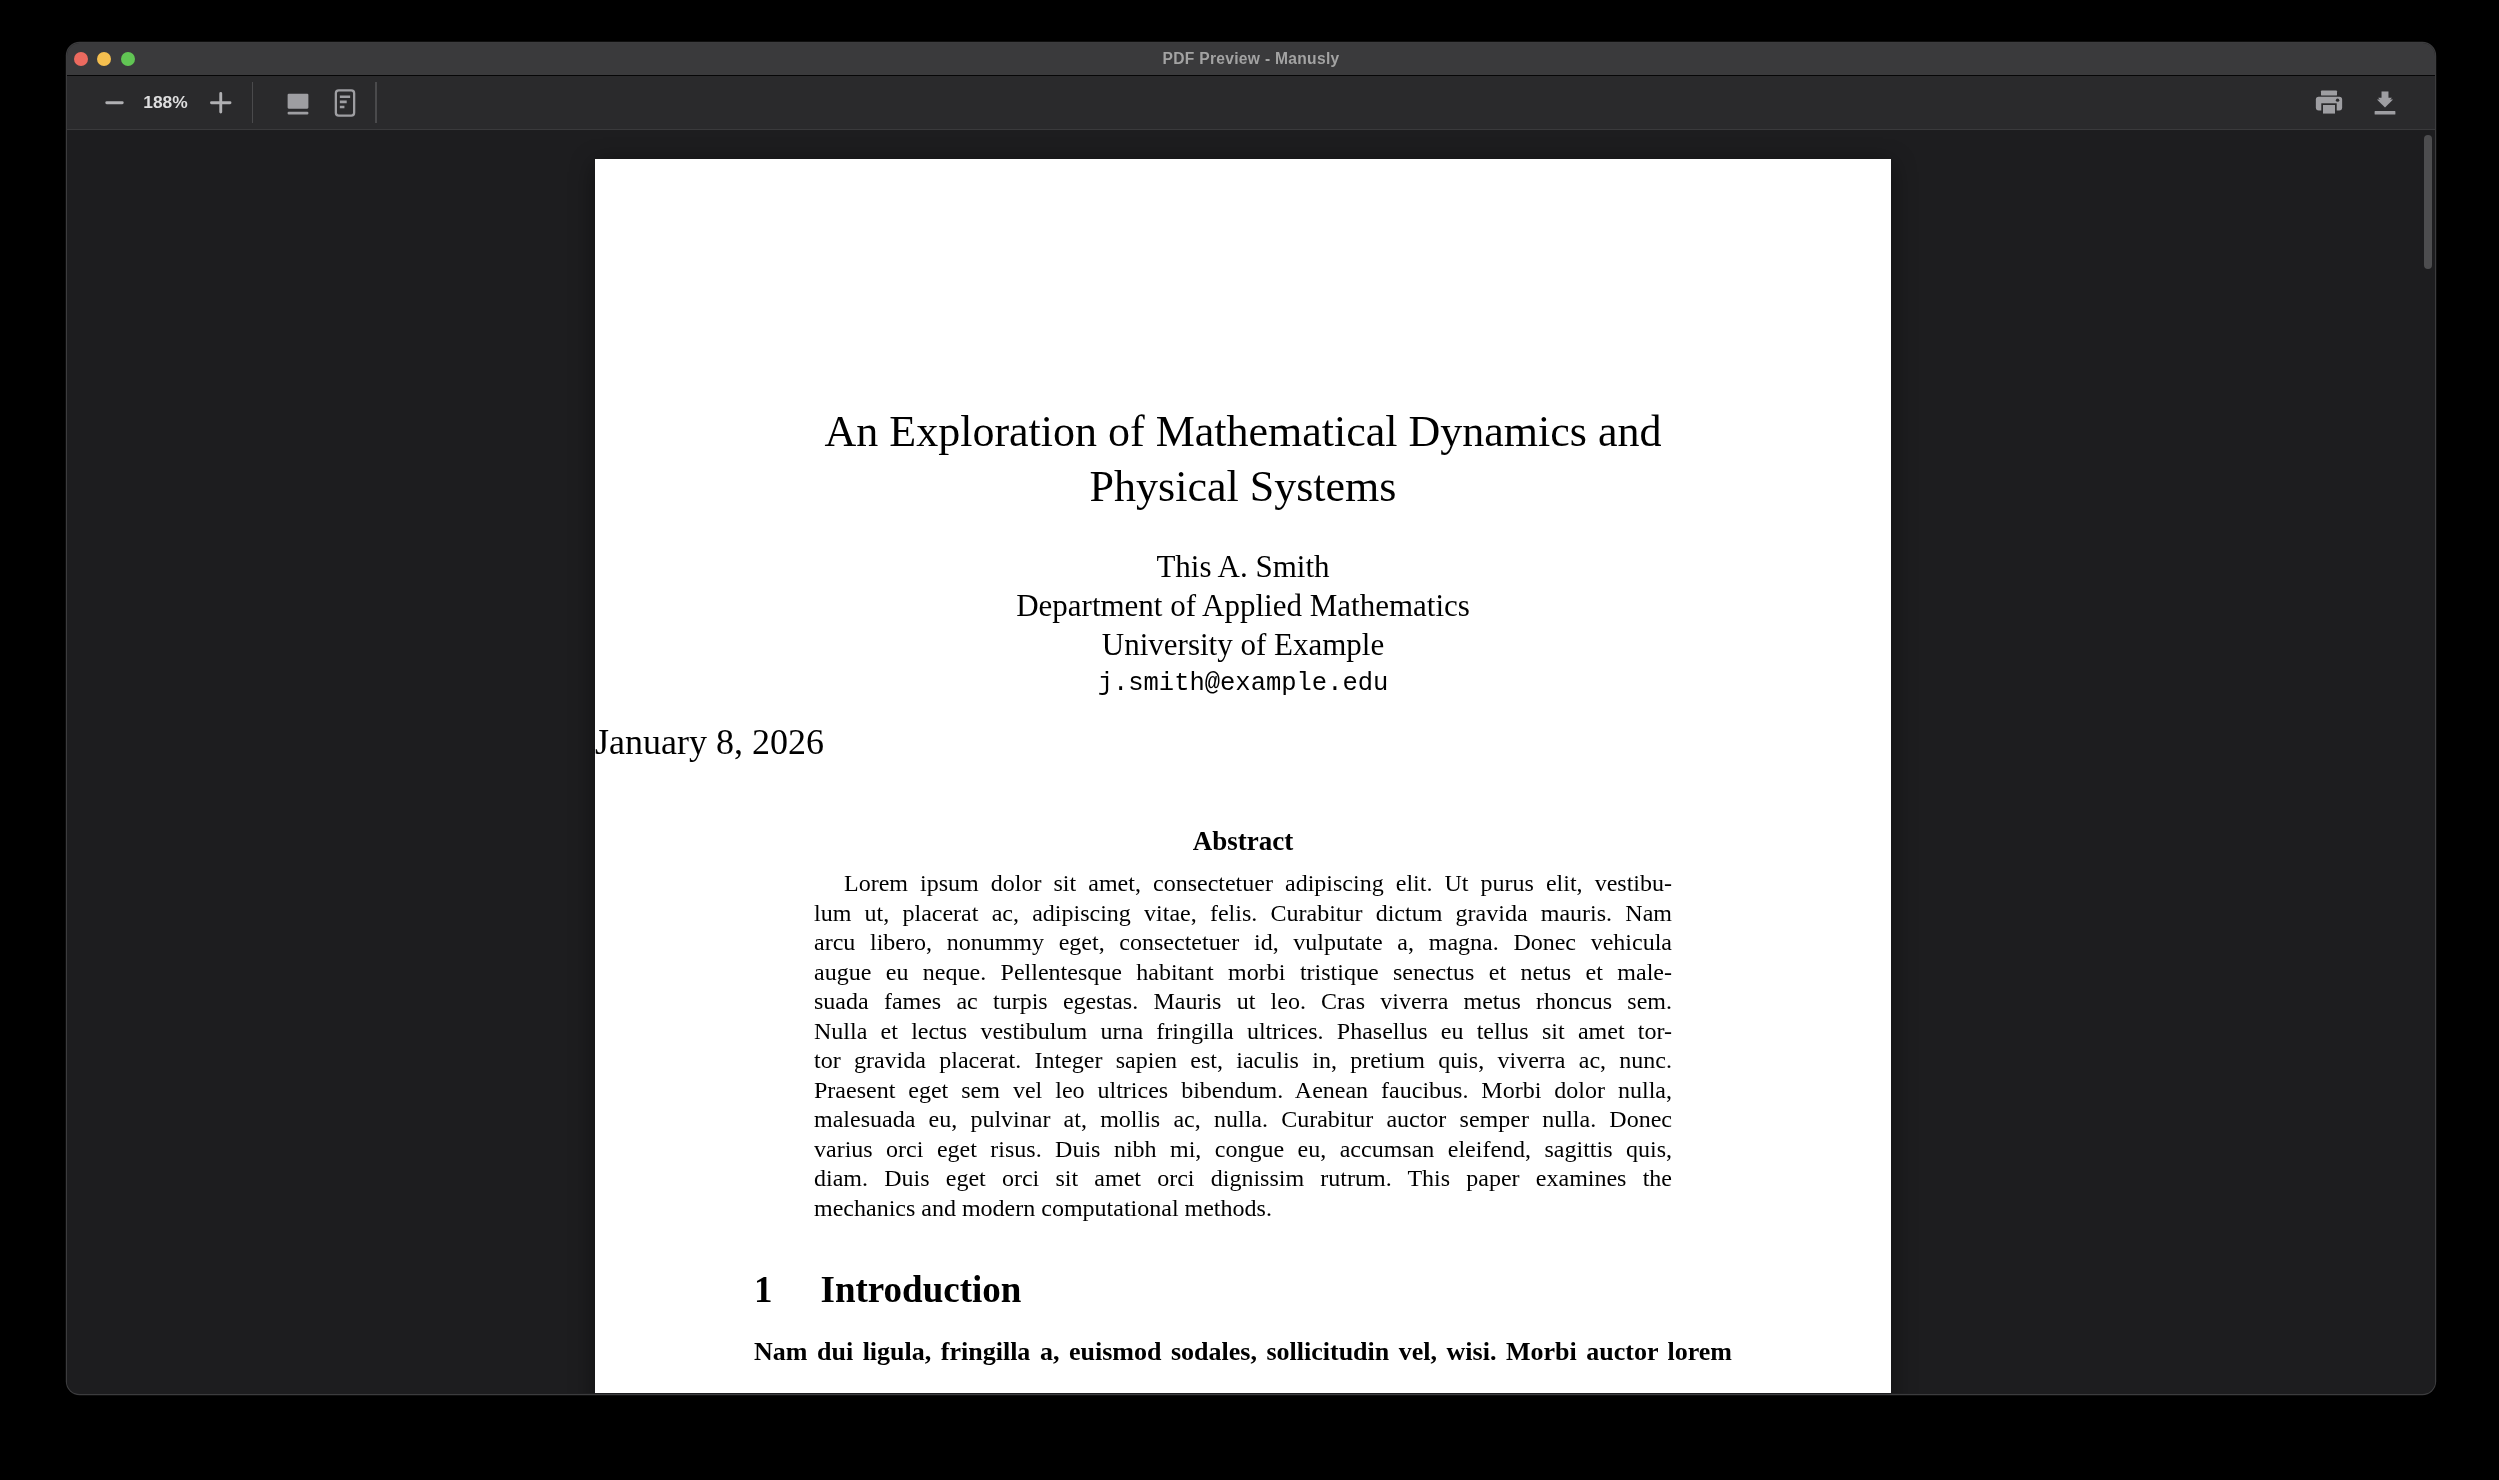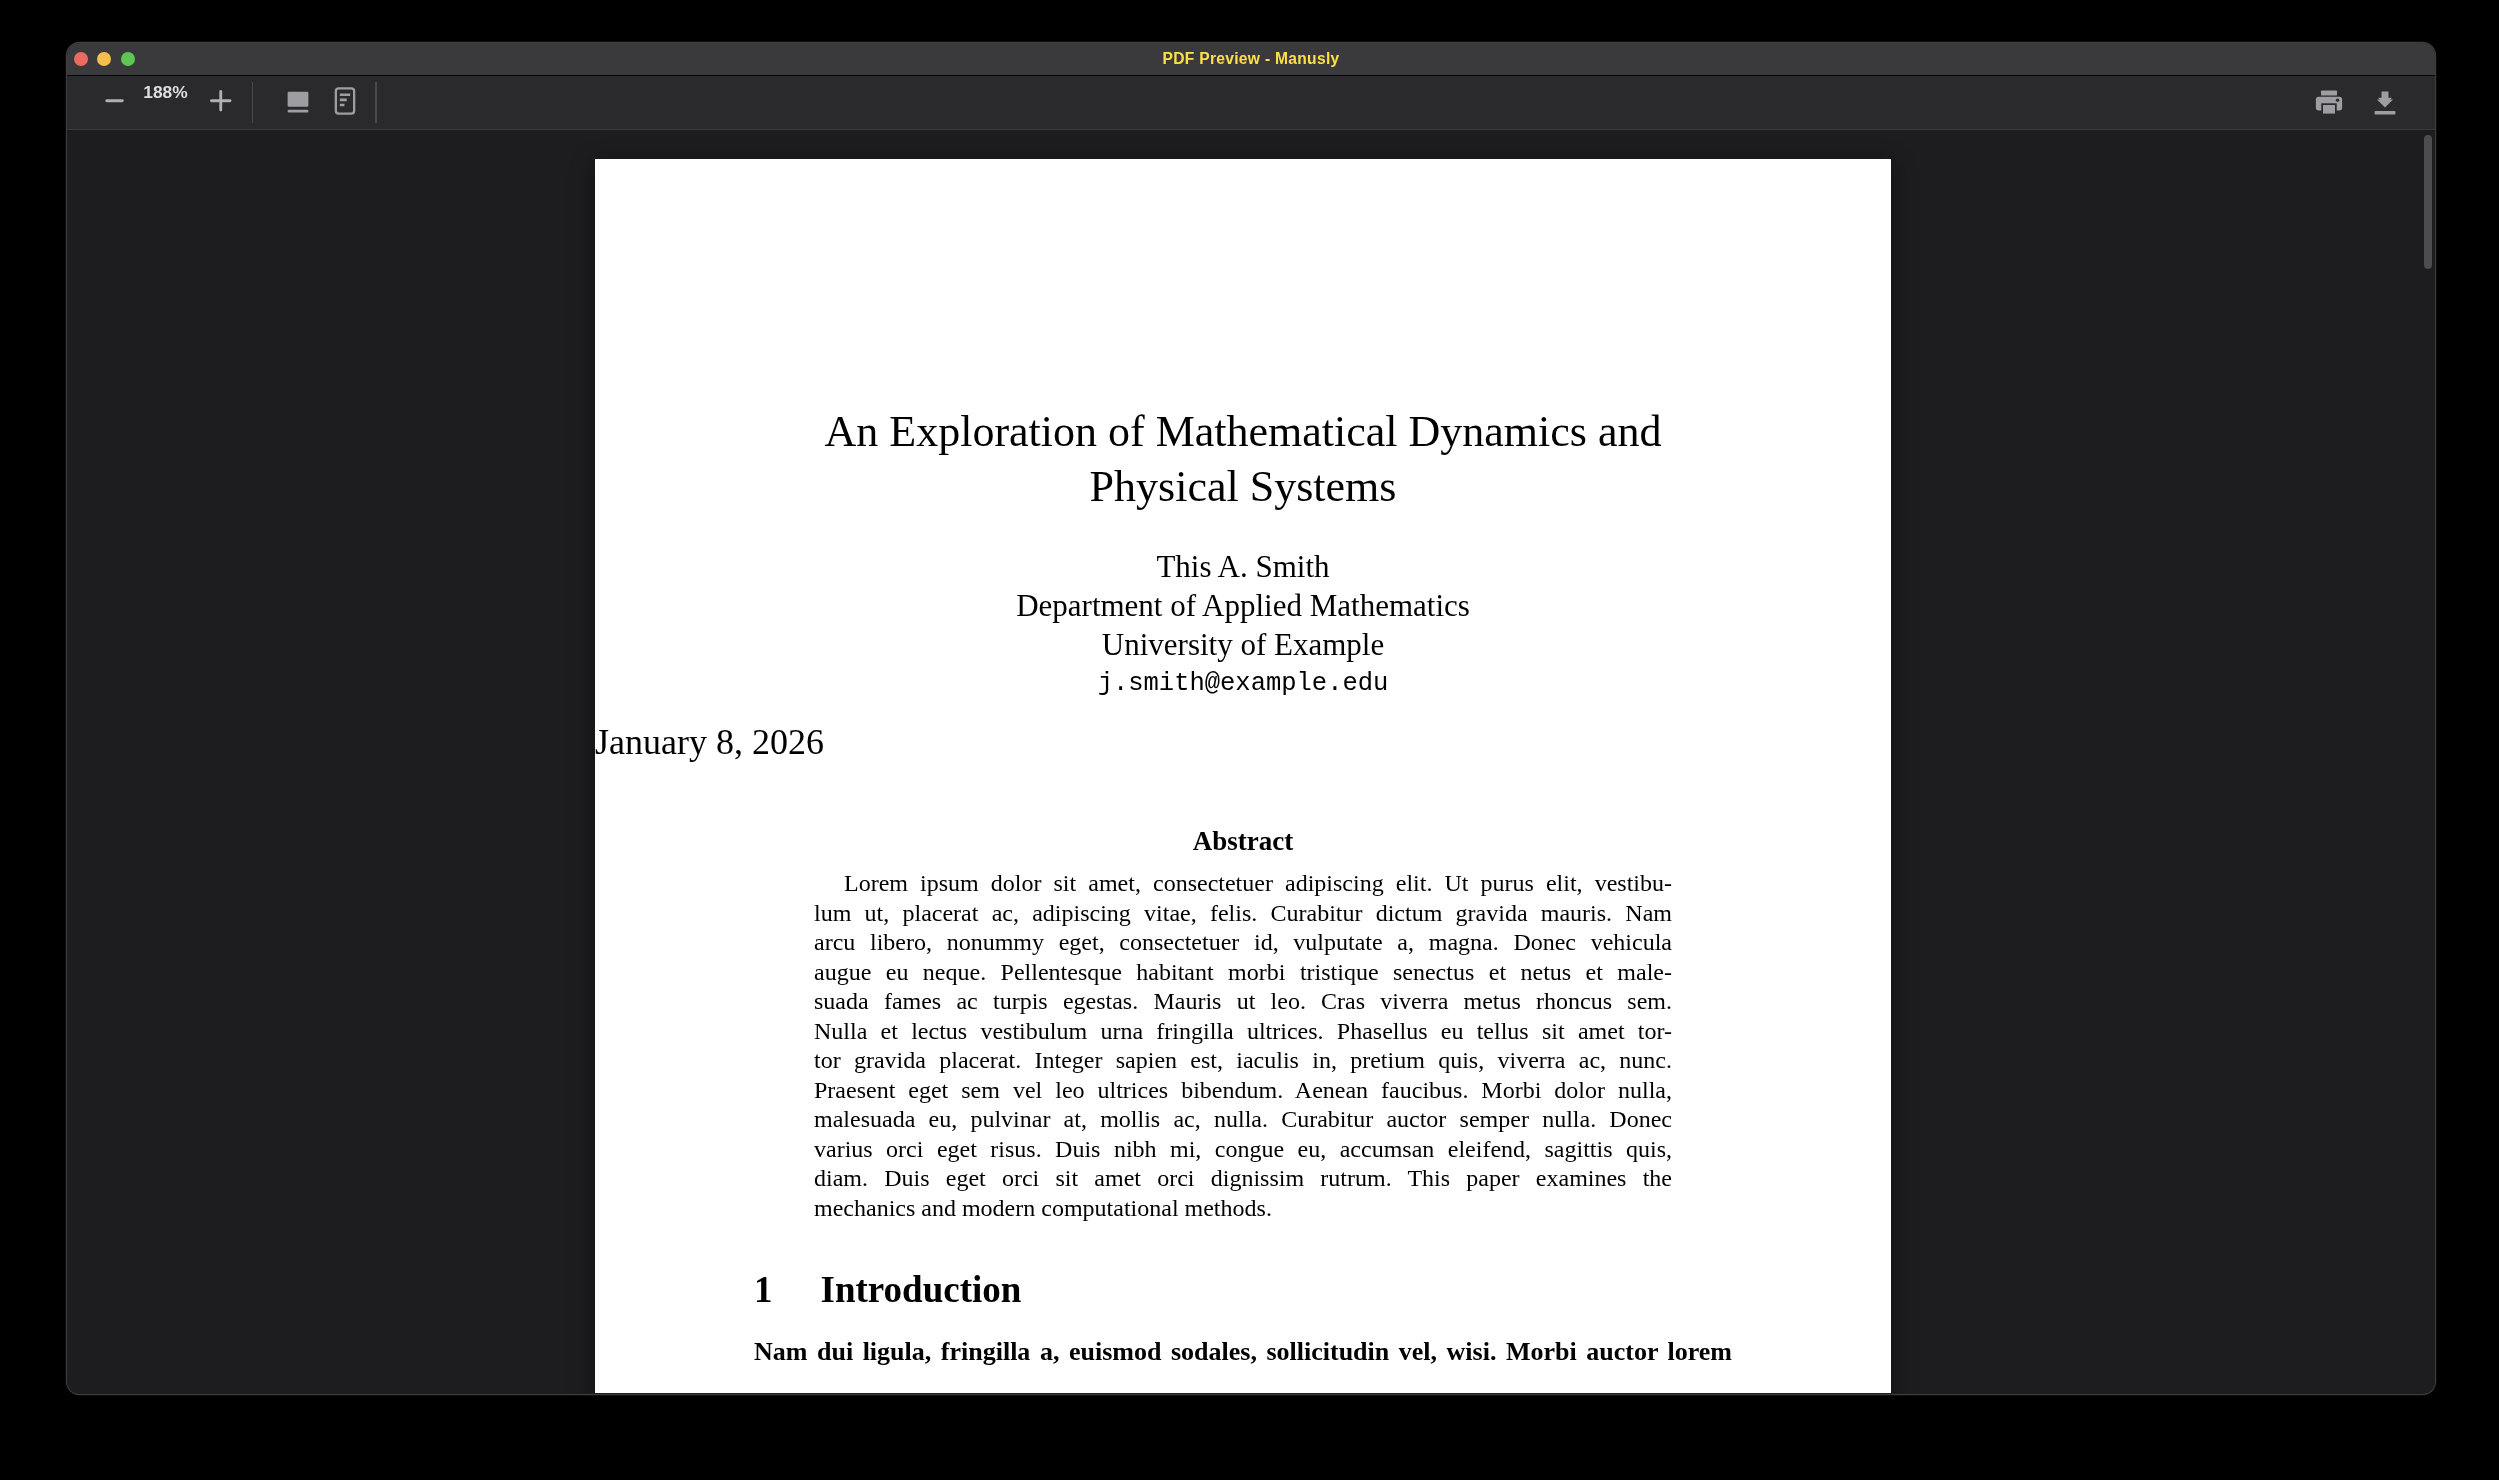--- a/index.html
+++ b/index.html
@@ -28,32 +28,32 @@
     border-bottom: 1.2px solid #060607;
     display: flex; align-items: center;
   }
   .traffic-lights { position: absolute; left: 7px; top: 0; height: 100%; display: flex; align-items: center; gap: 9.3px; }
   .tl { width: 14px; height: 14px; border-radius: 50%; }
   .tl-red { background: #ec6a5f; }
   .tl-yellow { background: #f5bf4f; }
   .tl-green { background: #61c554; }
   .window-title {
     width: 100%; text-align: center;
-    color: #fde047; font-size: 15.6px; font-weight: 700;
+    color: #a3a3a3; font-size: 15.6px; font-weight: 700;
     letter-spacing: 0.3px;
   }
 
   
   .toolbar {
     height: 54px; background: #2a2a2c;
     border-bottom: 1.2px solid #3a3a3c;
     display: flex; align-items: center;
     padding: 0 29px;
   }
-  .tb-group { display: flex; }
+  .tb-group { display: flex; align-items: center; }
   .tb-right { margin-left: auto; gap: 14px; }
   .tb-btn {
     width: 37px; height: 37px;
     display: flex; align-items: center; justify-content: center;
     border-radius: 5.8px; cursor: pointer;
     background: transparent; border: none;
   }
   .tb-btn-wide { width: 42px; }
   .zoom-level {
     width: 65px; text-align: center;

